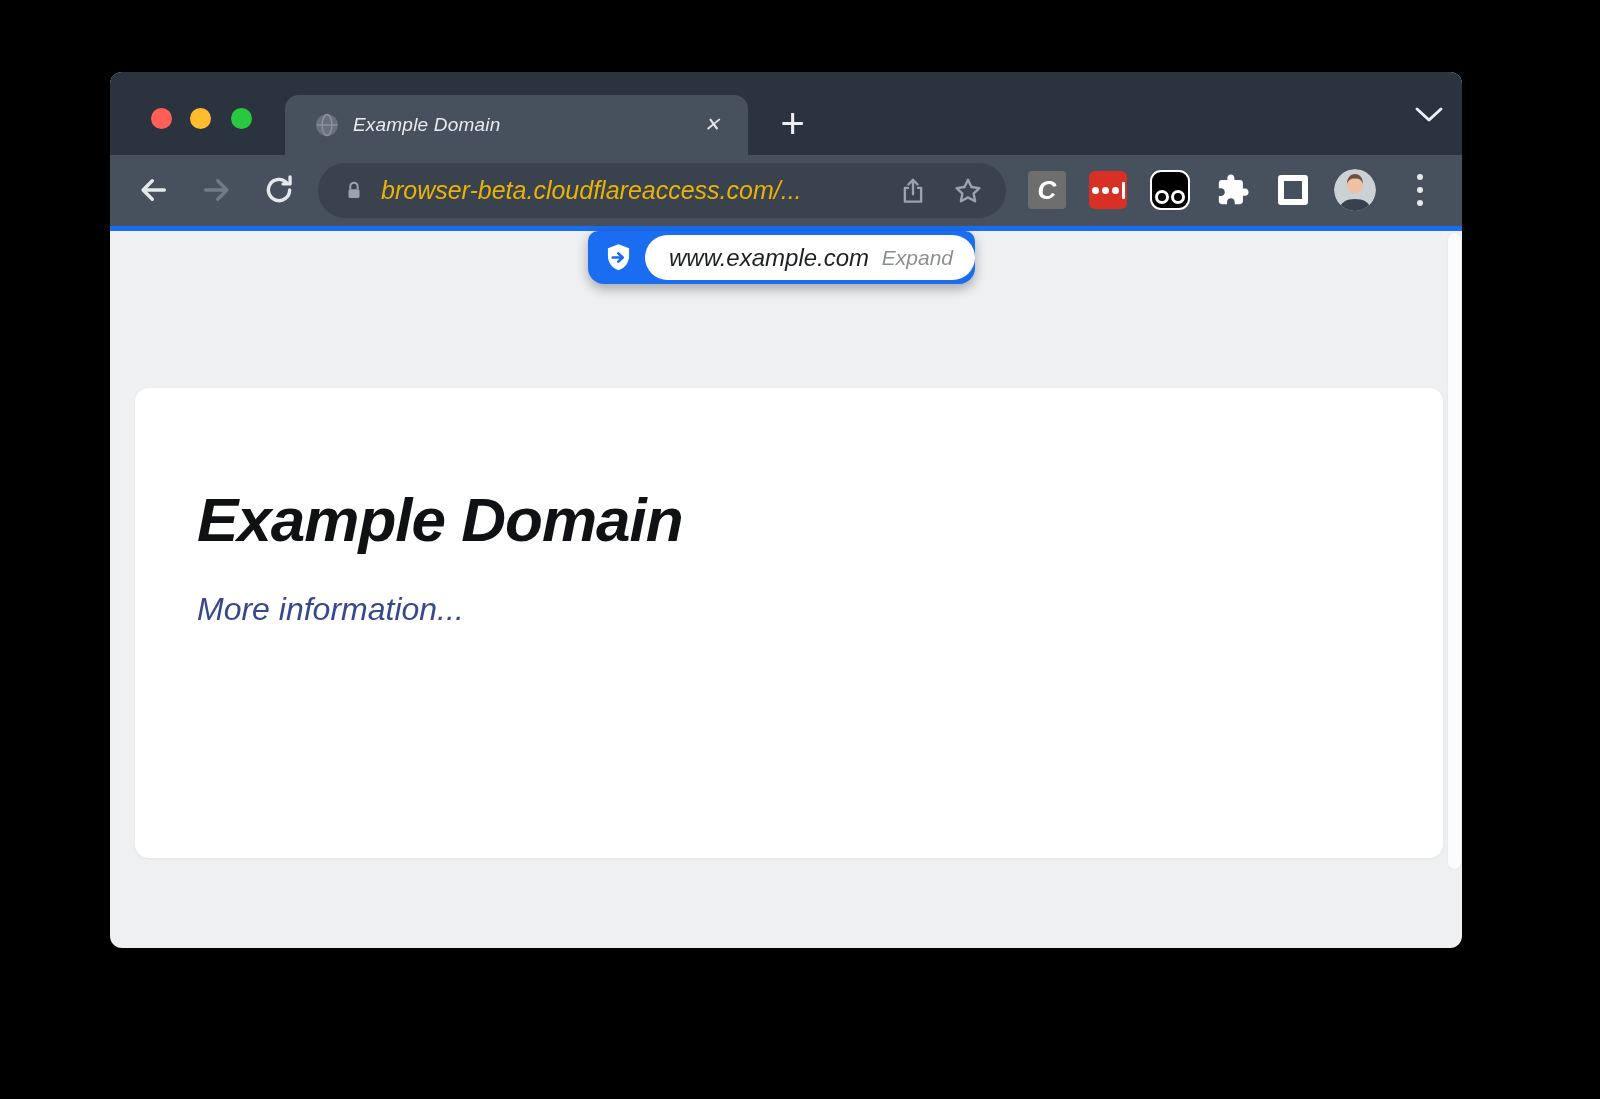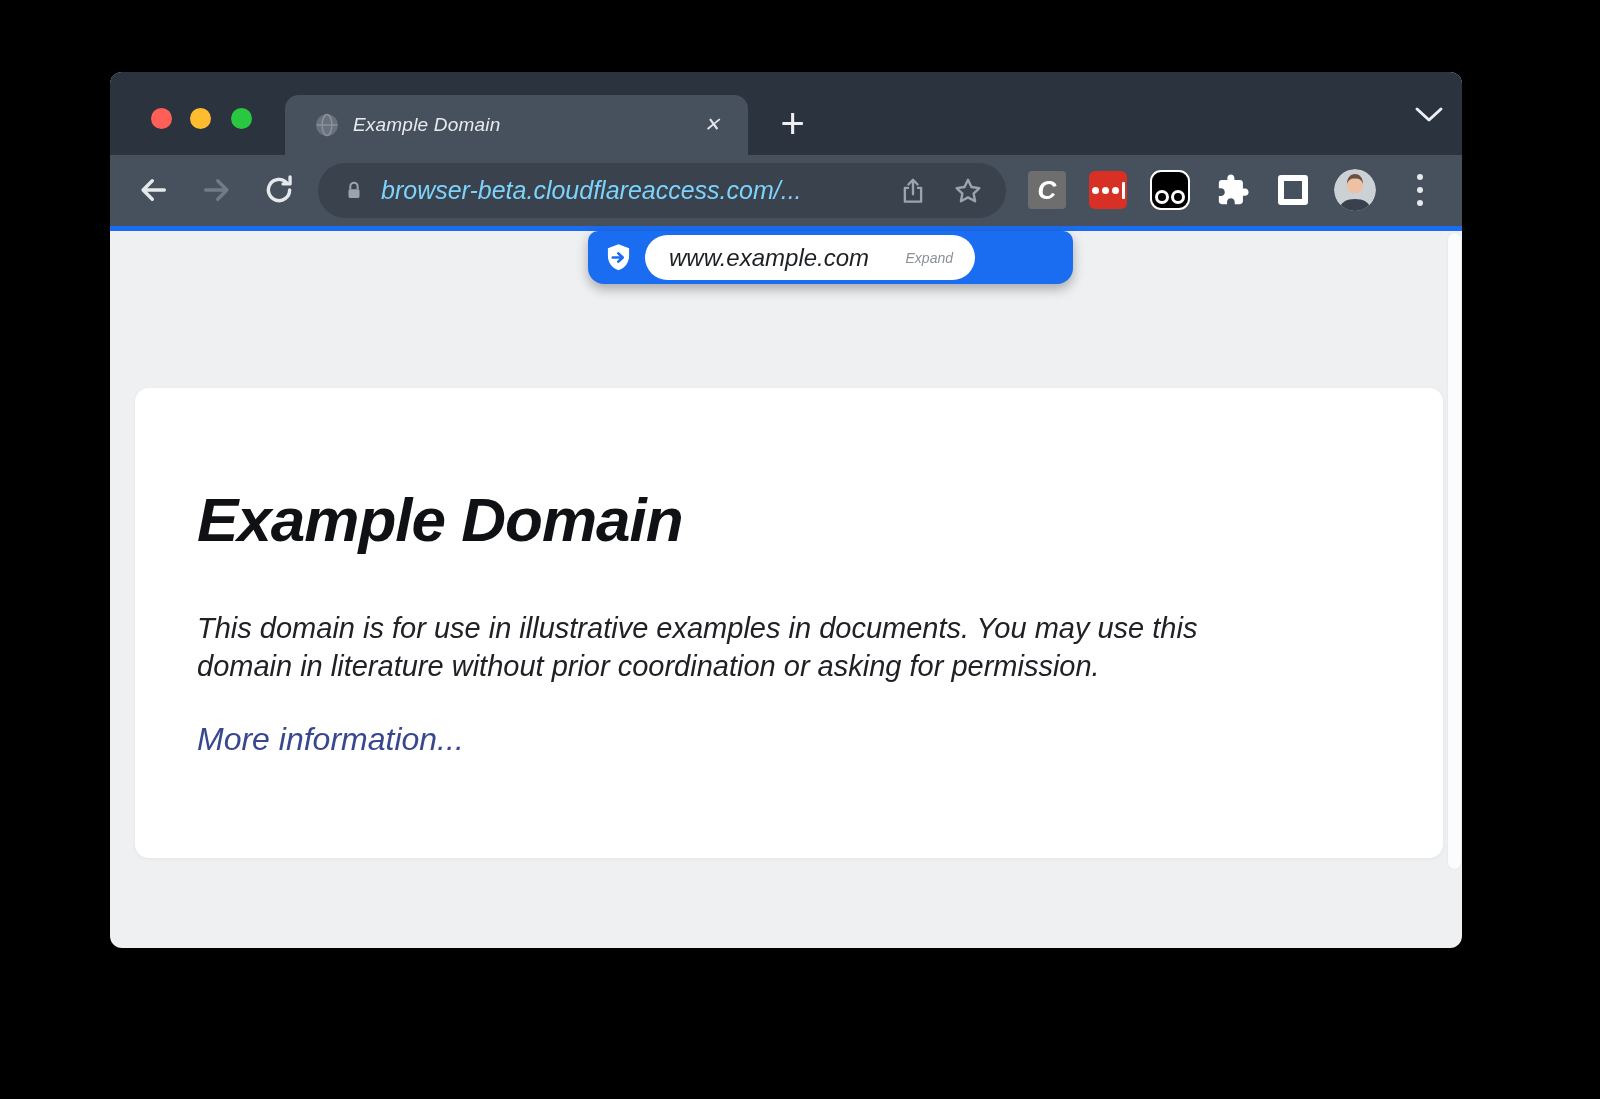--- a/index.html
+++ b/index.html
@@ -33,21 +33,21 @@
     font-size:42px;font-weight:200;color:#eceef0;text-align:center;line-height:42px;}
   .tabsearch{position:absolute;right:18px;top:34px;width:30px;height:18px;}
 
   
   .toolbar{position:absolute;left:0;top:83px;width:100%;height:71px;background:#47515d;}
   .navbtn{position:absolute;top:16px;width:38px;height:38px;display:flex;
     align-items:center;justify-content:center;}
   .omnibox{position:absolute;left:208px;top:8px;width:688px;height:55px;
     border-radius:28px;background:#39424d;display:flex;align-items:center;}
   .lock{margin-left:25px;flex:none;}
-  .url{margin-left:16px;font-size:25px;color:#7dd3fc;white-space:nowrap;}
+  .url{margin-left:16px;font-size:25px;color:#eab308;white-space:nowrap;}
   .omni-spacer{flex:1;}
   .omni-btn{flex:none;display:flex;align-items:center;justify-content:center;}
   .share-btn{margin-right:24px;}
   .star-btn{margin-right:22px;}
   .extbtn{position:absolute;top:16px;display:flex;align-items:center;justify-content:center;}
   .ext-c{left:918px;width:38px;height:38px;background:#6e6e6e;border-radius:4px;
     color:#fff;font-size:26px;font-weight:bold;}
   .ext-lp{left:979px;width:38px;height:38px;background:var(--lastpass-red);
     border-radius:6px;gap:3px;}
   .lp-dot{width:7px;height:7px;border-radius:50%;background:#fff;}
@@ -57,28 +57,28 @@
   .sq-ring{width:14px;height:14px;border:3px solid #fff;border-radius:50%;background:transparent;}
   .ext-puzzle{left:1104px;width:38px;height:38px;}
   .ext-panel{left:1168px;top:20px;width:30px;height:30px;border:6px solid #fff;border-radius:3px;}
   .ext-avatar{left:1224px;top:14px;width:42px;height:42px;border-radius:50%;overflow:hidden;}
   .kebab{left:1302px;width:16px;height:38px;flex-direction:column;gap:7px;}
   .kb-dot{width:6px;height:6px;border-radius:50%;background:#e6e9ec;}
 
   
   .accent-bar{position:absolute;left:0;top:154px;width:100%;height:5px;
     background:var(--accent-blue);}
-  .pill{position:absolute;left:478px;top:159px;width:485px;height:53px;
+  .pill{position:absolute;left:478px;top:159px;width:387px;height:53px;
     background:var(--accent-blue);border-radius:10px 10px 16px 16px;
     box-shadow:0 5px 12px rgba(0,0,0,.30);}
   .pill-shield{position:absolute;left:15px;top:11px;}
   .pill-inner{position:absolute;left:57px;top:4px;width:330px;height:45px;
     border-radius:23px;background:#fff;display:flex;align-items:center;}
   .pill-domain{margin-left:24px;font-size:24px;color:#1e2124;}
-  .pill-expand{margin-left:auto;margin-right:22px;font-size:14px;color:#8a9097;}
+  .pill-expand{margin-left:auto;margin-right:22px;font-size:21px;color:#8a9097;}
 
   
   .card{position:absolute;left:25px;top:316px;width:1308px;height:470px;
     background:#fff;border-radius:14px;box-shadow:0 1px 4px rgba(60,64,67,.06);}
   .card h1{margin:96px 0 0;padding-left:62px;font-size:62px;font-weight:bold;
     color:#101114;letter-spacing:-1px;}
   .card p{margin:54px 62px 0;font-size:29px;line-height:38px;color:#202125;}
   .card p span{display:block;}
   .more-link{display:inline-block;margin:36px 0 0 62px;font-size:32px;
     color:var(--link-blue);text-decoration:none;}
@@ -209,22 +209,18 @@
         <path d="M11.9 8.8l3.3 3.2-3.3 3.2" stroke="#1a6cf0" stroke-width="2.1" stroke-linecap="round" stroke-linejoin="round" fill="none"></path>
       </svg>
       <div class="pill-inner">
         <span class="pill-domain">www.example.com</span>
         <span class="pill-expand">Expand</span>
       </div>
     </div>
 
     <div class="card">
       <h1>Example Domain</h1>
-      <p>
-        <span>This domain is for use in illustrative examples in documents. You may use this</span>
-        <span>domain in literature without prior coordination or asking for permission.</span>
-      </p>
       <a class="more-link" href="#">More information...</a>
     </div>
 
     <div class="scroll-thumb"></div>
   </div>
 </div>
 
 </body></html>

